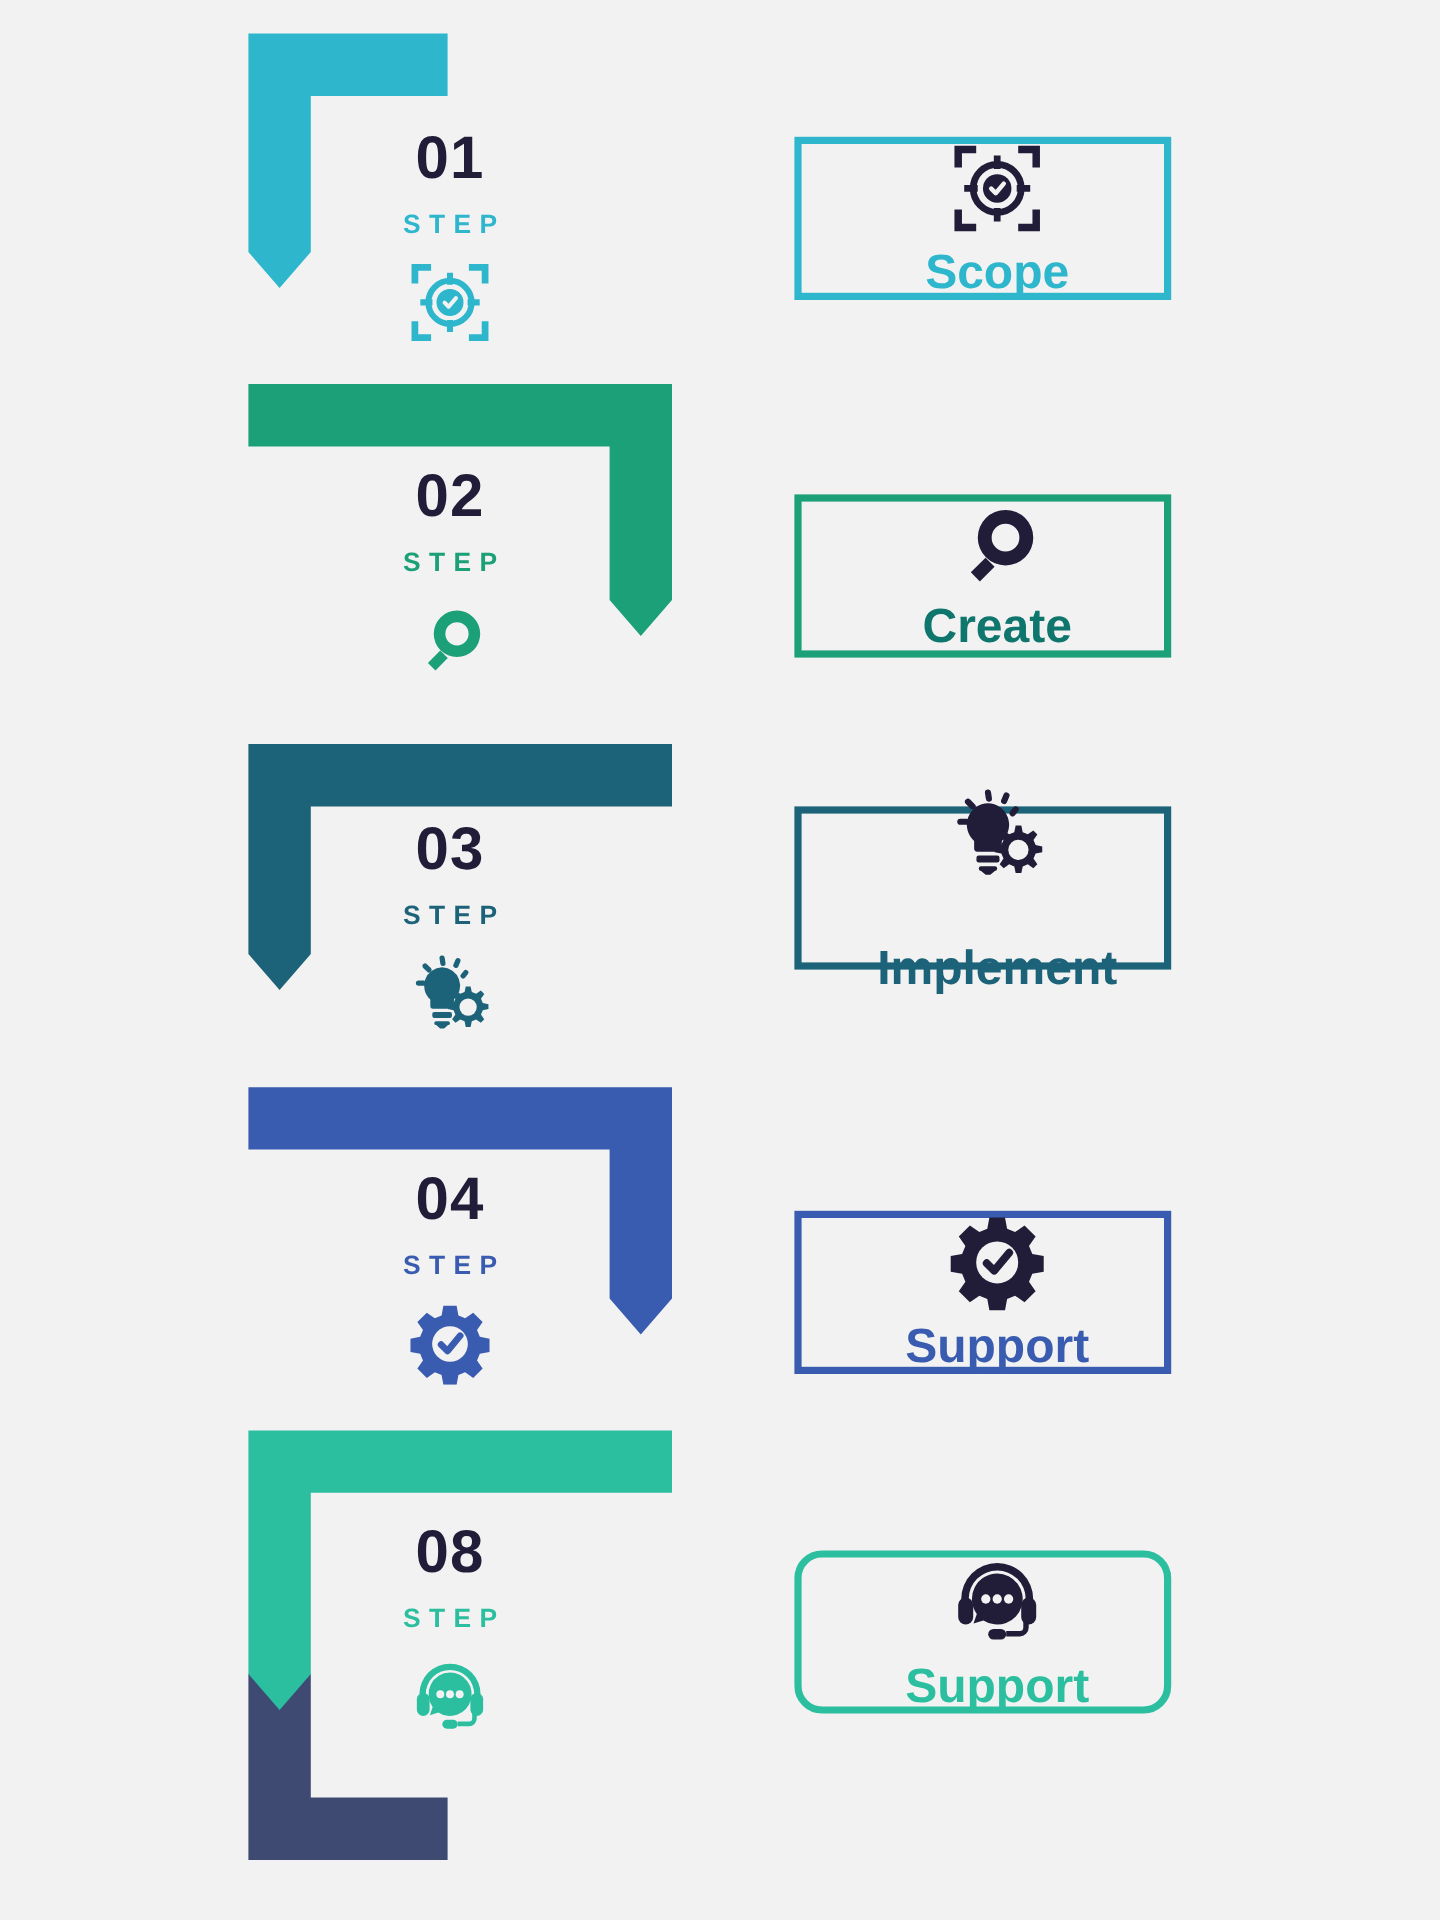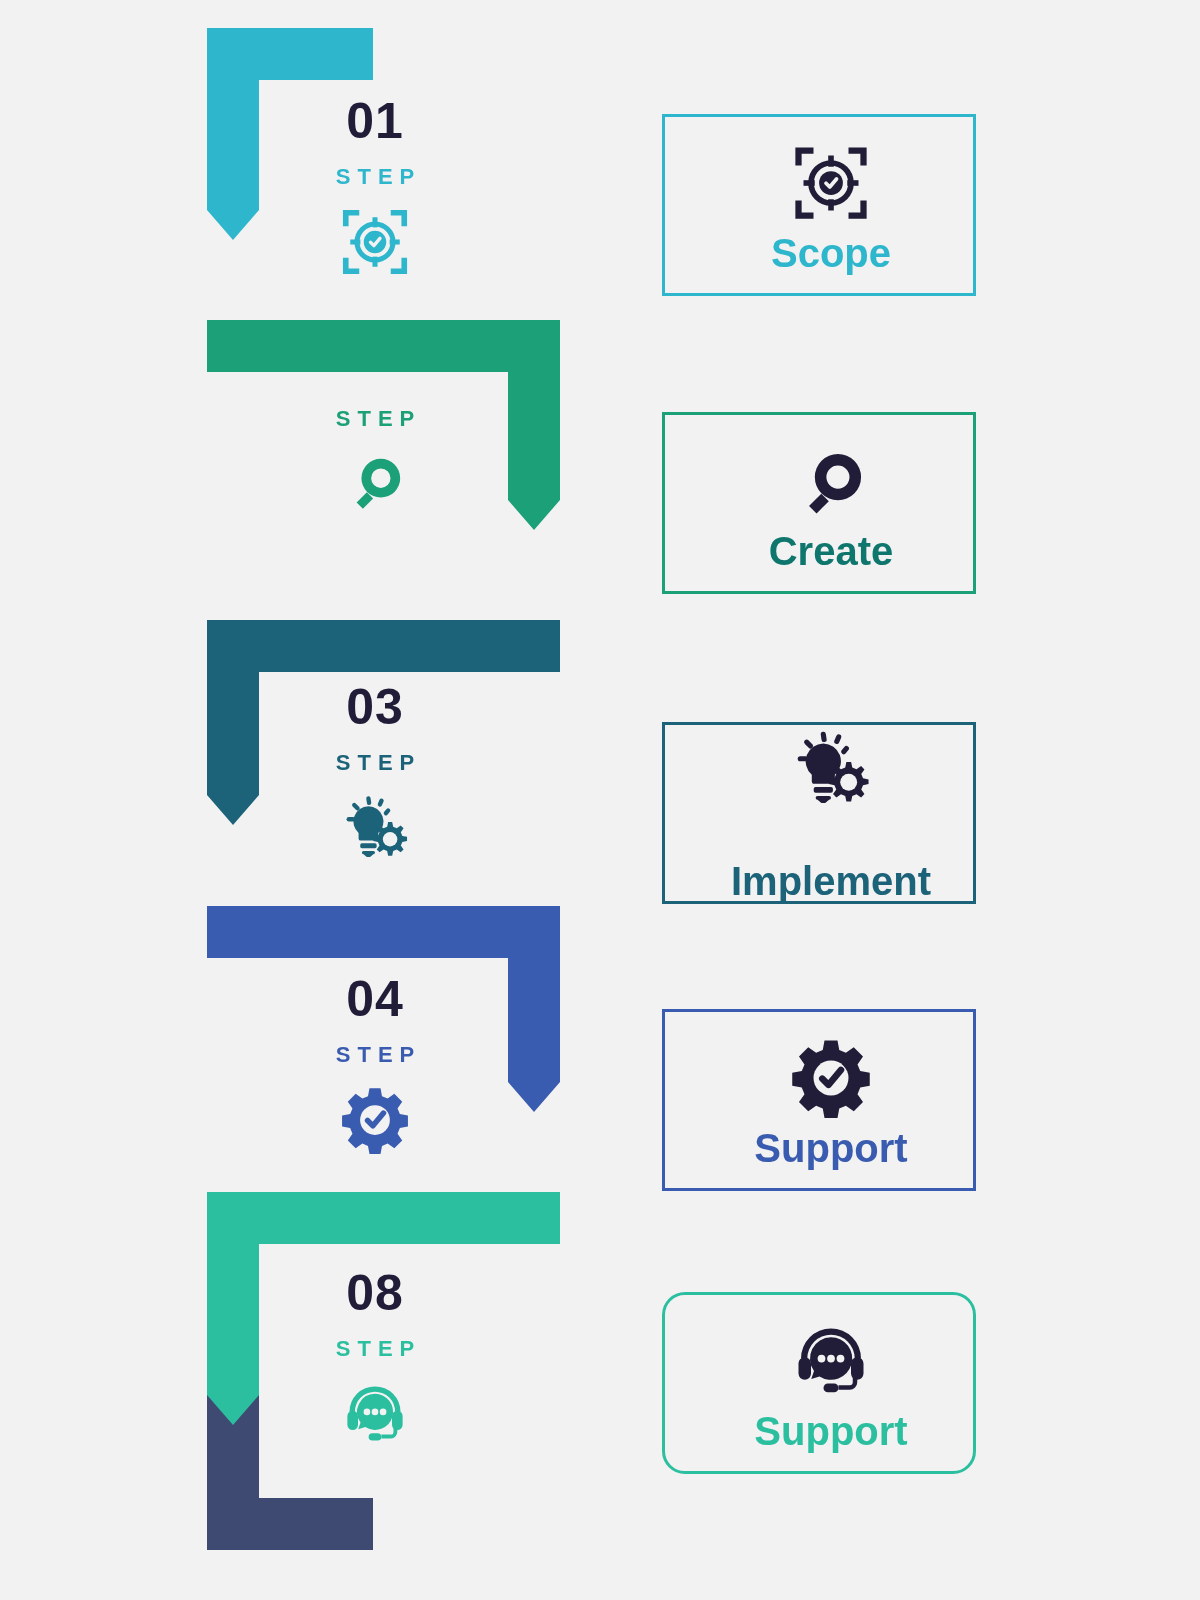--- a/index.html
+++ b/index.html
@@ -36,22 +36,22 @@
     line-height: 1;
   }
   .step-icon { margin-top: 16px; height: 76px; display: flex; align-items: center; justify-content: center; }
   .step-icon svg { display: block; }
 
   
   .label-box {
     position: absolute;
     left: 662px;
     width: 314px;
-    height: 182px;
-    border: 3px solid #701a75;
+    height: 136px;
+    border: 6px solid #701a75;
     background: #f2f2f2;
     display: flex;
     flex-direction: column;
     align-items: center;
     justify-content: center;
     padding-left: 24px;
   }
   .label-icon { height: 86px; display: flex; align-items: flex-end; justify-content: center; }
   .label-icon svg { display: block; }
   .label-text {
@@ -74,21 +74,21 @@
 
     <path fill="#3a5cb0" d="M207,906 L207,958 L508,958 L508,1082 L534,1112 L560,1082 L560,906 Z"></path>
 
     <path fill="#1c6379" d="M560,620 L560,672 L259,672 L259,795 L233,825 L207,795 L207,620 Z"></path>
 
     <path fill="#1ba078" d="M207,320 L207,372 L508,372 L508,500 L534,530 L560,500 L560,320 Z"></path>
 
     <path fill="#2eb6cd" d="M207,28 L373,28 L373,80 L259,80 L259,210 L233,240 L207,210 Z"></path>
   </svg>
 
-  <div class="step-card" style="left:225px; top:96px;">
+  <div class="step-card" style="left:225px; top:106px;">
     <div class="step-num">01</div>
     <div class="step-word" style="color:#2eb6cd">STEP</div>
     <div class="step-icon">
       <svg width="72" height="72" viewBox="0 0 64 64" fill="none" stroke="#2eb6cd">
 
         <g stroke="#2eb6cd" stroke-width="5" stroke-linecap="butt" fill="none">
           <path d="M6,18 L6,6 L18,6"></path>
             <path d="M46,6 L58,6 L58,18"></path>
           <path d="M58,46 L58,58 L46,58"></path>
             <path d="M18,58 L6,58 L6,46"></path>
@@ -101,20 +101,21 @@
             <line x1="45" y1="32" x2="54" y2="32"></line>
         </g>
         <circle cx="32" cy="32" r="16" stroke="#2eb6cd" stroke-width="4.5" fill="none"></circle>
         <circle cx="32" cy="32" r="9.5" fill="#2eb6cd"></circle>
         <path d="M28,32.2 L31,35.2 L36.4,28.8" stroke="#f2f2f2" stroke-width="3" stroke-linecap="round" stroke-linejoin="round" fill="none"></path>
       </svg>
     </div>
   </div>
 
   <div class="step-card" style="left:225px; top:388px;">
+    <div class="step-num">02</div>
     <div class="step-word" style="color:#1ba078">STEP</div>
     <div class="step-icon">
       <svg width="62" height="62" viewBox="0 0 64 64">
         <g fill="#1ba078">
           <path d="M38,6 a20,20 0 1 1 -20,20 a20,20 0 0 1 20,-20 z M38,16 a10,10 0 1 0 0,20 a10,10 0 0 0 0,-20 z"></path>
           <path d="M23.6,40.4 L13,51 L19.5,57.5 L30.1,46.9 Z"></path>
         </g>
       </svg>
     </div>
   </div>
@@ -209,21 +210,21 @@
       <svg width="74" height="74" viewBox="0 0 64 64">
         <g fill="#211c37">
           <path d="M38,6 a20,20 0 1 1 -20,20 a20,20 0 0 1 20,-20 z M38,16 a10,10 0 1 0 0,20 a10,10 0 0 0 0,-20 z"></path>
           <path d="M23.6,40.4 L13,51 L19.5,57.5 L30.1,46.9 Z"></path>
         </g>
       </svg>
     </div>
     <div class="label-text" style="color:#0f766e">Create</div>
   </div>
 
-  <div class="label-box" style="top:722px; border-color:#1c6379;gap:41px;">
+  <div class="label-box" style="top:672px; border-color:#1c6379;gap:41px;">
     <div class="label-icon">
       <svg width="82" height="82" viewBox="0 0 64 64">
         <g fill="#211c37">
           <g stroke="#211c37" stroke-width="4" stroke-linecap="round">
             <line x1="26" y1="5" x2="26.6" y2="9"></line>
             <line x1="13" y1="11" x2="16" y2="14"></line>
             <line x1="38" y1="7" x2="36.5" y2="10.5"></line>
             <line x1="8" y1="24" x2="12" y2="24"></line>
             <line x1="44" y1="16" x2="42" y2="18.5"></line>
           </g>

